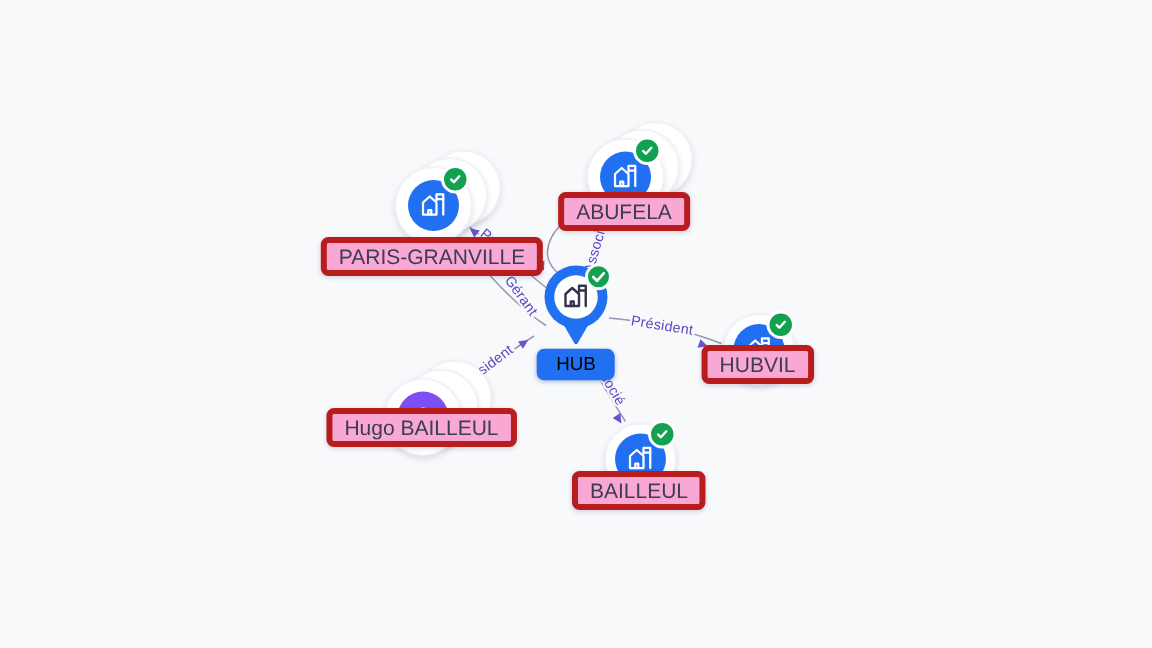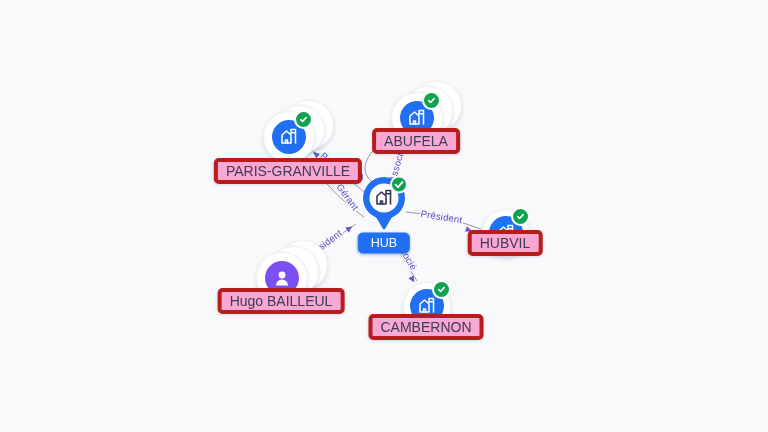--- a/index.html
+++ b/index.html
@@ -56,21 +56,21 @@
     border:4px solid #b91c1c;
     border-radius:5px;
     box-shadow:0 1px 3px rgba(40,40,90,.16);
     padding:3px 8px;
     font-size:14px;line-height:12px;
     color:#3c3c55;
     white-space:nowrap;
     z-index:5;
   }
   .pill.hub{
-    background:#2270f2;color:#ffffff;
+    background:#2270f2;color:#000000;
     border:1px solid #2270f2;
     font-size:12.5px;line-height:13px;
     padding:3px 12px;
     font-weight:500;
     box-shadow:0 1px 3px rgba(20,60,150,.3);
   }
   .pin{position:absolute;transform:translate(-24px,-34px);}
 </style>
 </head>
 <body>
@@ -176,35 +176,35 @@
               <path d="M-3.5 6 v-3 h2 v3"></path>
             </g>
           </svg>
       </span>
       <span class="badge" style="right:-1px;top:-3px">
         <svg width="9" height="9" viewBox="0 0 10 10">
             <path d="M2 5.2 L4 7.2 L8 2.8" stroke="#fff" stroke-width="1.8" fill="none" stroke-linecap="round" stroke-linejoin="round"></path>
           </svg>
       </span>
     </span>
-    <div class="pill" style="top:22px">CAMBERNON</div>
+    <div class="pill" style="top:22px">BAILLEUL</div>
   </div>
 
   <div class="node" style="left:281px;top:277px">
     <span class="ghost" style="transform:translate(-3px,-37px)"></span>
     <span class="ghost" style="transform:translate(-12px,-31px)"></span>
     <span class="card">
       <span class="disc person">
         <svg width="22" height="22" viewBox="-11 -11 22 22">
             <circle cx="0" cy="-3" r="3.4" fill="#fff"></circle>
             <path d="M-6 7.5 a6 6 0 0 1 12 0 z" fill="#fff"></path>
           </svg>
       </span>
     </span>
-    <div class="pill" style="top:24px">Hugo BAILLEUL</div>
+    <div class="pill" style="top:8px">Hugo BAILLEUL</div>
   </div>
 
   <div class="node" style="left:384px;top:210px">
     <span class="pin">
       <svg width="48" height="58" viewBox="0 0 48 58">
         <path d="M12 34 Q24 39 36 34 L25.3 52.5 Q24 54.5 22.7 52.5 Z" fill="#2270f2"></path>
         <circle cx="24" cy="22" r="21" fill="#2270f2"></circle>
         <circle cx="24" cy="22" r="14.5" fill="#ffffff"></circle>
         <g transform="translate(24,22)" stroke="#34344e" stroke-width="1.6" fill="none" stroke-linejoin="round" stroke-linecap="round">
           <path d="M-7 6 V-2 L-2.5 -6 L2 -2 V6 Z"></path>

